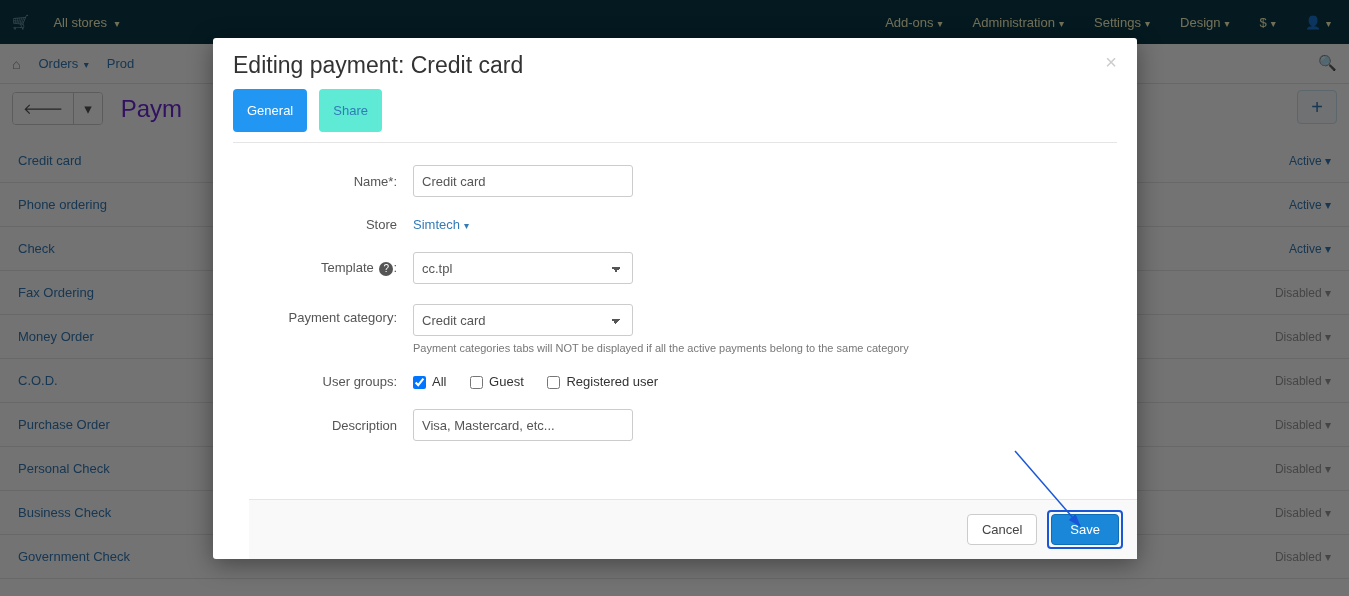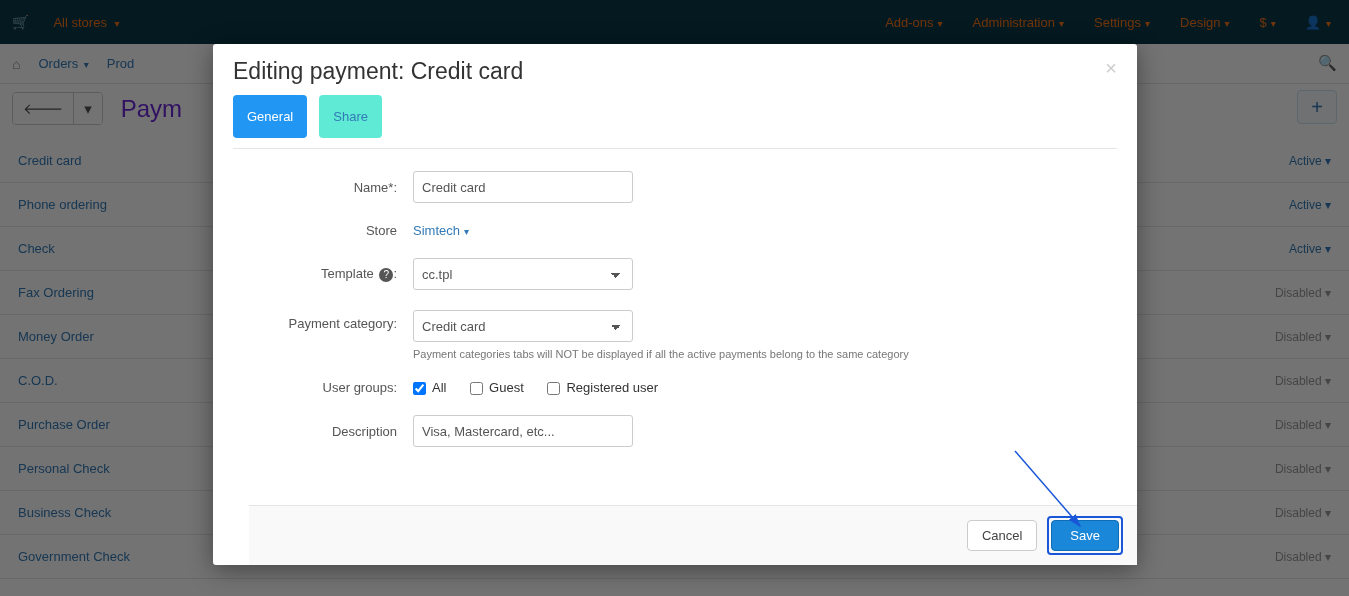--- a/index.html
+++ b/index.html
@@ -17,21 +17,21 @@
   .topbar {
     height: 44px;
     background: #0b3a47;
     display: flex;
     align-items: center;
     color: #d9e6ea;
     padding: 0 12px;
     justify-content: space-between;
   }
   .topbar .left, .topbar .right { display: flex; align-items: center; gap: 18px; }
-  .topbar a { color: #f97316; text-decoration: none; padding: 10px 6px; font-size: 13px; }
+  .topbar a { color: #fef9c3; text-decoration: none; padding: 10px 6px; font-size: 13px; }
   .topbar .caret { font-size: 10px; margin-left: 4px; }
   .cart-ico { font-size: 14px; color: #d9e6ea; }
   
   .subbar {
     height: 40px;
     display: flex;
     align-items: center;
     padding: 0 12px;
     gap: 18px;
     border-bottom: 1px solid #e5e5e5;
@@ -76,21 +76,21 @@
   .paylist li .status.disabled { color: #999; }
 
   
   .overlay {
     position: absolute; inset: 0;
     background: rgba(0,0,0,0.55);
   }
   
   .modal {
     position: absolute;
-    top: 44px; left: 213px;
+    top: 38px; left: 213px;
     width: 924px;
     background: #fff;
     border-radius: 3px;
     box-shadow: 0 5px 25px rgba(0,0,0,0.4);
     display: flex;
     flex-direction: column;
   }
   .modal-header {
     padding: 14px 20px 10px 20px;
     display: flex;

